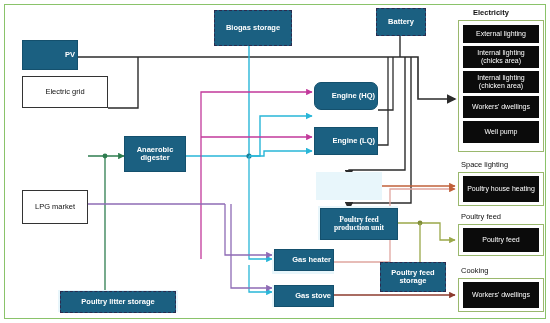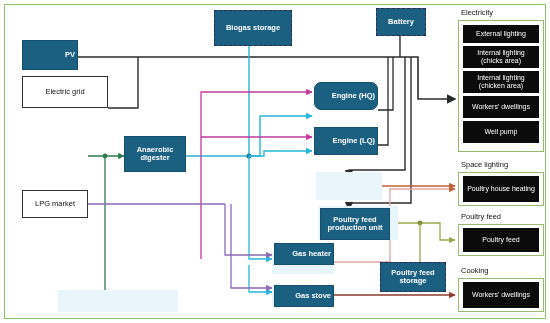--- a/index.html
+++ b/index.html
@@ -192,63 +192,66 @@
 
   <div class="node n-filled" style="left:22px;top:40px;width:56px;height:30px;">
     <span>PV</span>
   </div>
 
   <div class="node n-white" style="left:22px;top:76px;width:86px;height:32px;">
     <span>Electric grid</span>
   </div>
 
 
-  <div class="node n-white" style="left:22px;top:190px;width:66px;height:28px;">
+  <div class="node n-white" style="left:22px;top:190px;width:66px;height:34px;">
     <span>LPG market</span>
   </div>
 
   <div class="node n-dashed" style="left:214px;top:10px;width:78px;height:36px;">
     <span>Biogas storage</span>
   </div>
 
   <div class="node n-dashed" style="left:376px;top:8px;width:50px;height:28px;">
     <span>Battery</span>
   </div>
 
+  <div class="node n-dashed" style="left:60px;top:291px;width:116px;height:22px;">
+    <span>Poultry litter storage</span>
+  </div>
 
   <div class="node n-dashed" style="left:380px;top:262px;width:66px;height:30px;">
     <span>Poultry feed storage</span>
   </div>
 
   <div class="node n-filled" style="left:124px;top:136px;width:62px;height:36px;">
     <span>Anaerobic digester</span>
   </div>
 
   <div class="node n-filled" style="left:314px;top:82px;width:64px;height:28px;border-radius:7px;">
     <span>Engine (HQ)</span>
   </div>
 
   <div class="node n-filled" style="left:314px;top:127px;width:64px;height:28px;">
     <span>Engine (LQ)</span>
   </div>
 
 
-  <div class="node n-filled" style="left:320px;top:208px;width:70px;height:32px;">
+  <div class="node n-filled" style="left:320px;top:208px;width:78px;height:32px;font-family:Liberation Serif, serif;">
     <span>Poultry feed production unit</span>
   </div>
 
-  <div class="node n-filled" style="left:274px;top:243px;width:60px;height:22px;">
+  <div class="node n-filled" style="left:274px;top:249px;width:60px;height:22px;">
     <span>Gas heater</span>
   </div>
 
   <div class="node n-filled" style="left:274px;top:285px;width:60px;height:22px;">
     <span>Gas stove</span>
   </div>
 
-  <div class="group-title" style="left:461px;top:8px;">Electricity</div>
+  <div class="group-title" style="left:473px;top:8px;font-weight:bold;">Electricity</div>
   <div class="group-box" style="left:458px;top:20px;width:86px;height:132px;"></div>
 
   <div class="node n-black" style="left:463px;top:25px;width:76px;height:18px;">
     <span>External lighting</span>
   </div>
   <div class="node n-black" style="left:463px;top:46px;width:76px;height:22px;">
     <span>Internal lighting (chicks area)</span>
   </div>
   <div class="node n-black" style="left:463px;top:71px;width:76px;height:22px;">
     <span>Internal lighting (chicken area)</span>

